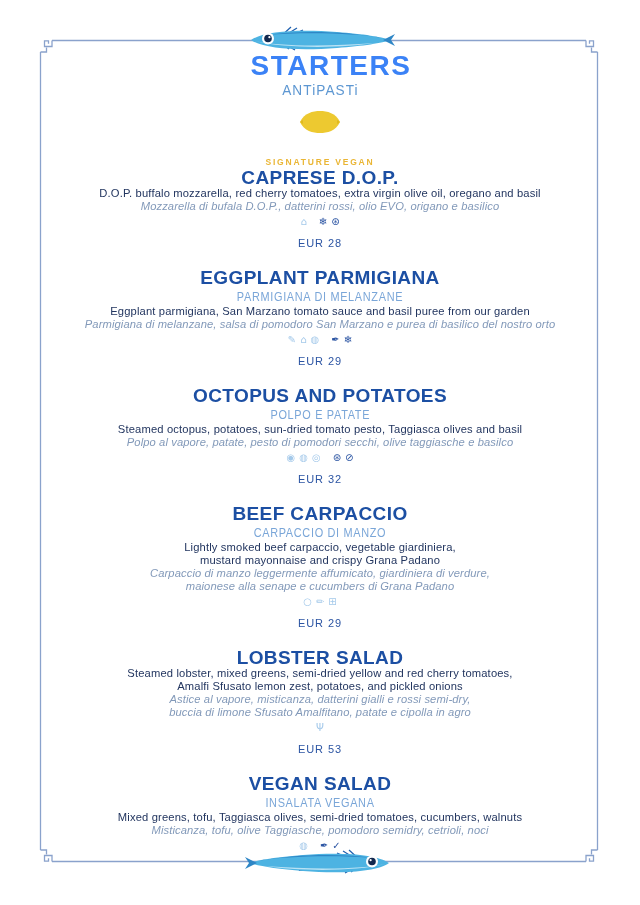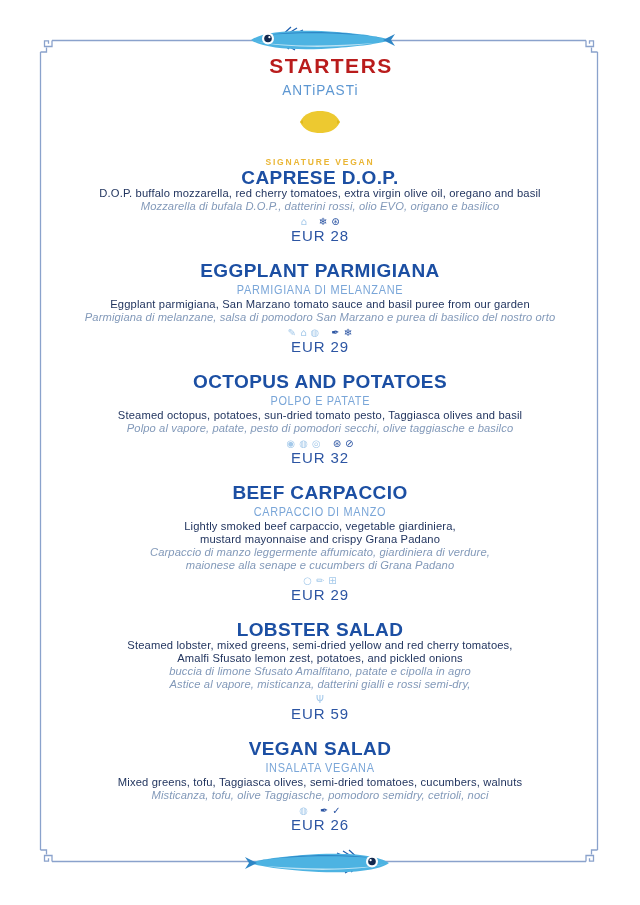--- a/index.html
+++ b/index.html
@@ -9,21 +9,21 @@
 
   .frame-svg { position:absolute; left:0; top:0; z-index:1; }
 
   .fish { position:absolute; left:50%; transform:translateX(-50%); z-index:3; }
   .fish-top { top:22px; }
   .fish-bottom { top:845px; }
   .fish-bottom svg { transform:scaleX(-1); }
 
   .content { position:relative; z-index:2; text-align:center; padding-top:54px; }
 
-  .title { font-size:21px; line-height:24px; font-weight:700; color:#b91c1c;
+  .title { font-size:28px; line-height:24px; font-weight:700; color:#3b82f6;
     letter-spacing:1.5px;padding-left:22px; }
   .subtitle { display:inline-block; font-size:15.5px; line-height:18px; margin-top:3px;
     color:#5d97d2; letter-spacing:1.2px; transform:scaleX(.88); font-weight:400; }
   .lemon-wrap { margin-top:10px; height:26px; }
 
   .dish { margin-top:20px; }
   .dish.first { margin-top:22px; }
   .badge { font-size:8.5px; line-height:10px; font-weight:700; color:#eab635;
     letter-spacing:1.8px; margin-bottom:2px; }
   .dish-name { font-size:19px; line-height:18px; font-weight:700; color:#1c4fa3;
@@ -34,21 +34,21 @@
   .desc-en .line { line-height:13px; }
   .desc-it { font-size:11.2px; font-style:italic; color:#8299b9; letter-spacing:.1px; }
   .desc-it .line { line-height:13px; }
   .icons { margin-top:3px; height:11px; display:flex; justify-content:center;
     align-items:center; gap:4px; }
   .icon-group { display:flex; gap:4px; align-items:center; }
   .icon-group + .icon-group { margin-left:8px; }
   .ic { font-size:10px; line-height:11px; font-family:"DejaVu Sans", sans-serif; }
   .tone-light { color:#a4c9ea; }
   .tone-dark { color:#2c55a3; }
-  .price { margin-top:3px; font-size:15px; line-height:12px; color:#2c55a3;
+  .price { margin-top:10px; font-size:11px; line-height:12px; color:#2c55a3;
     letter-spacing:.9px; }
 </style>
 </head>
 <body>
 
 <div class="page">
 
   <svg class="frame-svg" width="640" height="905" viewBox="0 0 640 905" fill="none">
     <g stroke="#8aa2cc" stroke-width="1.3" fill="none">
 
@@ -219,30 +219,30 @@
   </section>
 
   <section class="dish">
 
     <div class="dish-name">LOBSTER SALAD</div>
     <div class="desc-en">
             <div class="line">Steamed lobster, mixed greens, semi-dried yellow and red cherry tomatoes,</div>
             <div class="line">Amalfi Sfusato lemon zest, potatoes, and pickled onions</div>
           </div>
     <div class="desc-it">
+            <div class="line">Astice al vapore, misticanza, datterini gialli e rossi semi-dry,</div>
             <div class="line">buccia di limone Sfusato Amalfitano, patate e cipolla in agro</div>
-            <div class="line">Astice al vapore, misticanza, datterini gialli e rossi semi-dry,</div>
           </div>
     <div class="icons">
       <span class="icon-group">
               <span class="ic tone-light">Ψ</span>
             </span>
 
     </div>
-    <div class="price">EUR 59</div>
+    <div class="price">EUR 53</div>
   </section>
 
   <section class="dish">
 
     <div class="dish-name">VEGAN SALAD</div>
     <div><span class="dish-sub">INSALATA VEGANA</span></div>
     <div class="desc-en">
             <div class="line">Mixed greens, tofu, Taggiasca olives, semi-dried tomatoes, cucumbers, walnuts</div>
           </div>
     <div class="desc-it">

